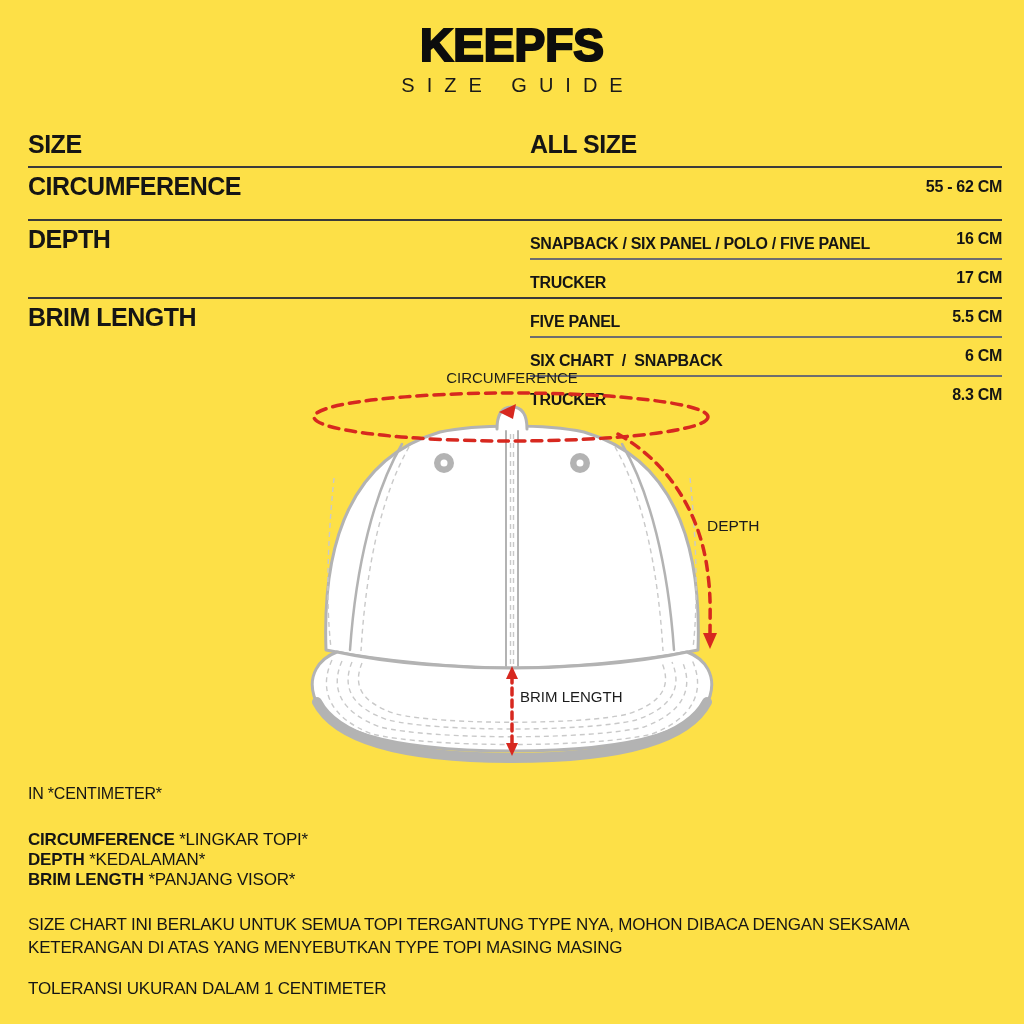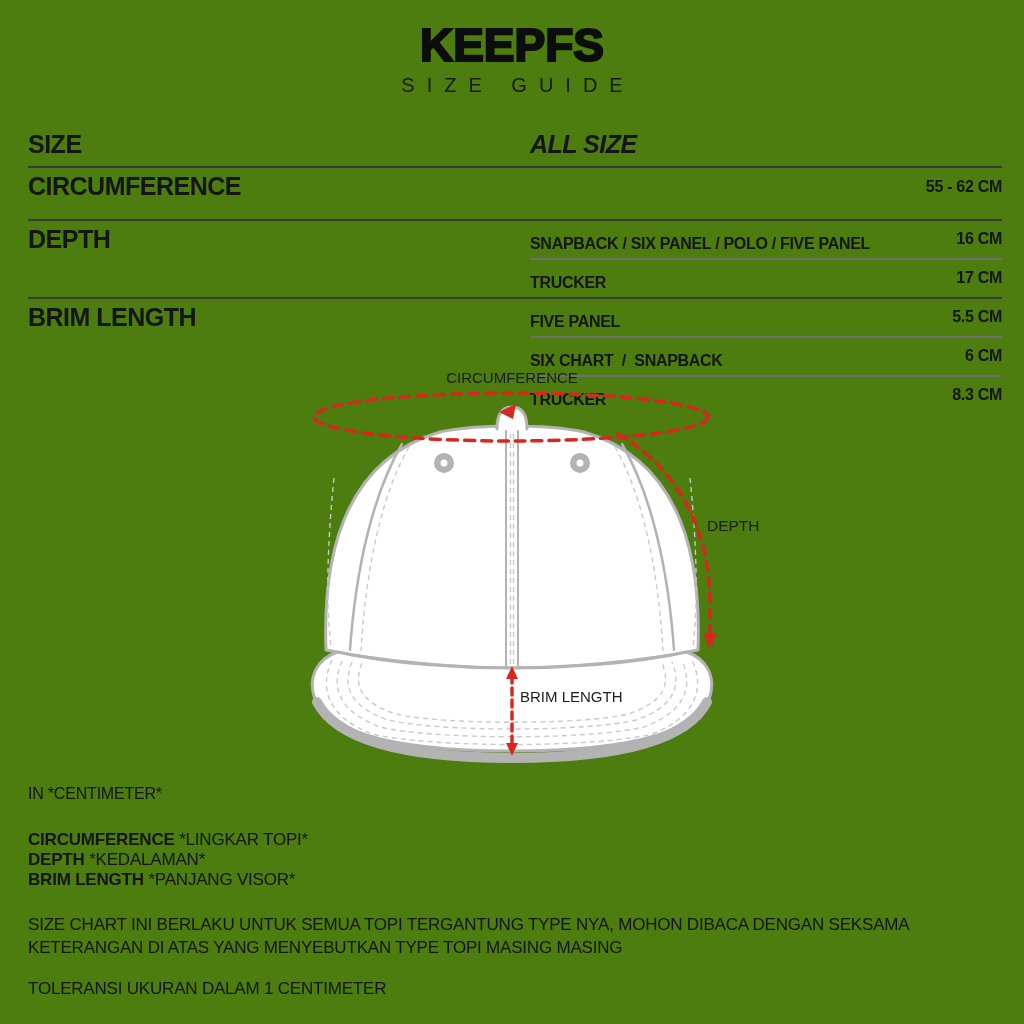--- a/index.html
+++ b/index.html
@@ -1,18 +1,18 @@
 <!DOCTYPE html>
 <html><head>
 <meta charset="utf-8">
 <style>
   * { margin:0; padding:0; box-sizing:border-box; }
   html,body { background:#ffffff; }
   .page {
-    position:relative; width:1024px; height:1024px; background:#4d7c0f;
+    position:relative; width:1024px; height:1024px; background:#fde047;
     font-family:"Liberation Sans", sans-serif; color:#151515; overflow:hidden;
   }
   
   .hdr { position:absolute; top:22px; left:0; width:100%; text-align:center; }
   .brand {
     font-size:46px; font-weight:700; letter-spacing:0px; color:#0d0d0d;
     -webkit-text-stroke:2.2px #0d0d0d; line-height:46px;
   }
   .subtitle {
     margin-top:6px; font-size:20px; font-weight:400; color:#1a1a1a;
@@ -28,21 +28,21 @@
   }
   .subs { flex:1; }
   .sub {
     display:flex; justify-content:space-between; align-items:center;
     padding:4px 0 5px 0; border-bottom:2px solid #6e6e6e;
   }
   .sub:last-child { border-bottom:none; }
   .sub-type { font-size:16px; font-weight:700; letter-spacing:-0.3px; white-space:pre-wrap;margin-top:10px; }
   .sub-val  { font-size:16px; font-weight:700; letter-spacing:-0.3px; text-align:right; }
   .sec-head .sec-label, .sec-head .head-val { padding-bottom:7px; }
-  .head-val { font-size:25px; font-weight:700; letter-spacing:-0.5px; line-height:30px; padding:3px 0 6px 0;font-style:italic; }
+  .head-val { font-size:25px; font-weight:700; letter-spacing:-0.5px; line-height:30px; padding:3px 0 6px 0; }
   .sec-circ .sub { padding:10px 0 23px 0; }
   
   .diagram { position:absolute; left:0; top:352px; width:1024px; height:434px; }
   .diagram svg { display:block; width:1024px; height:434px; }
   svg text { font-family:"Liberation Sans", sans-serif; fill:#1c1c1c; }
   
   .f-unit { position:absolute; left:28px; top:785px; font-size:16px; letter-spacing:-0.2px; }
   .gloss { position:absolute; left:28px; top:830px; font-size:17px; line-height:20px; letter-spacing:-0.2px; }
   .gloss .term { font-weight:700; }
   .para { position:absolute; left:28px; top:913px; width:950px; font-size:17px; line-height:23px; letter-spacing:-0.2px; }

